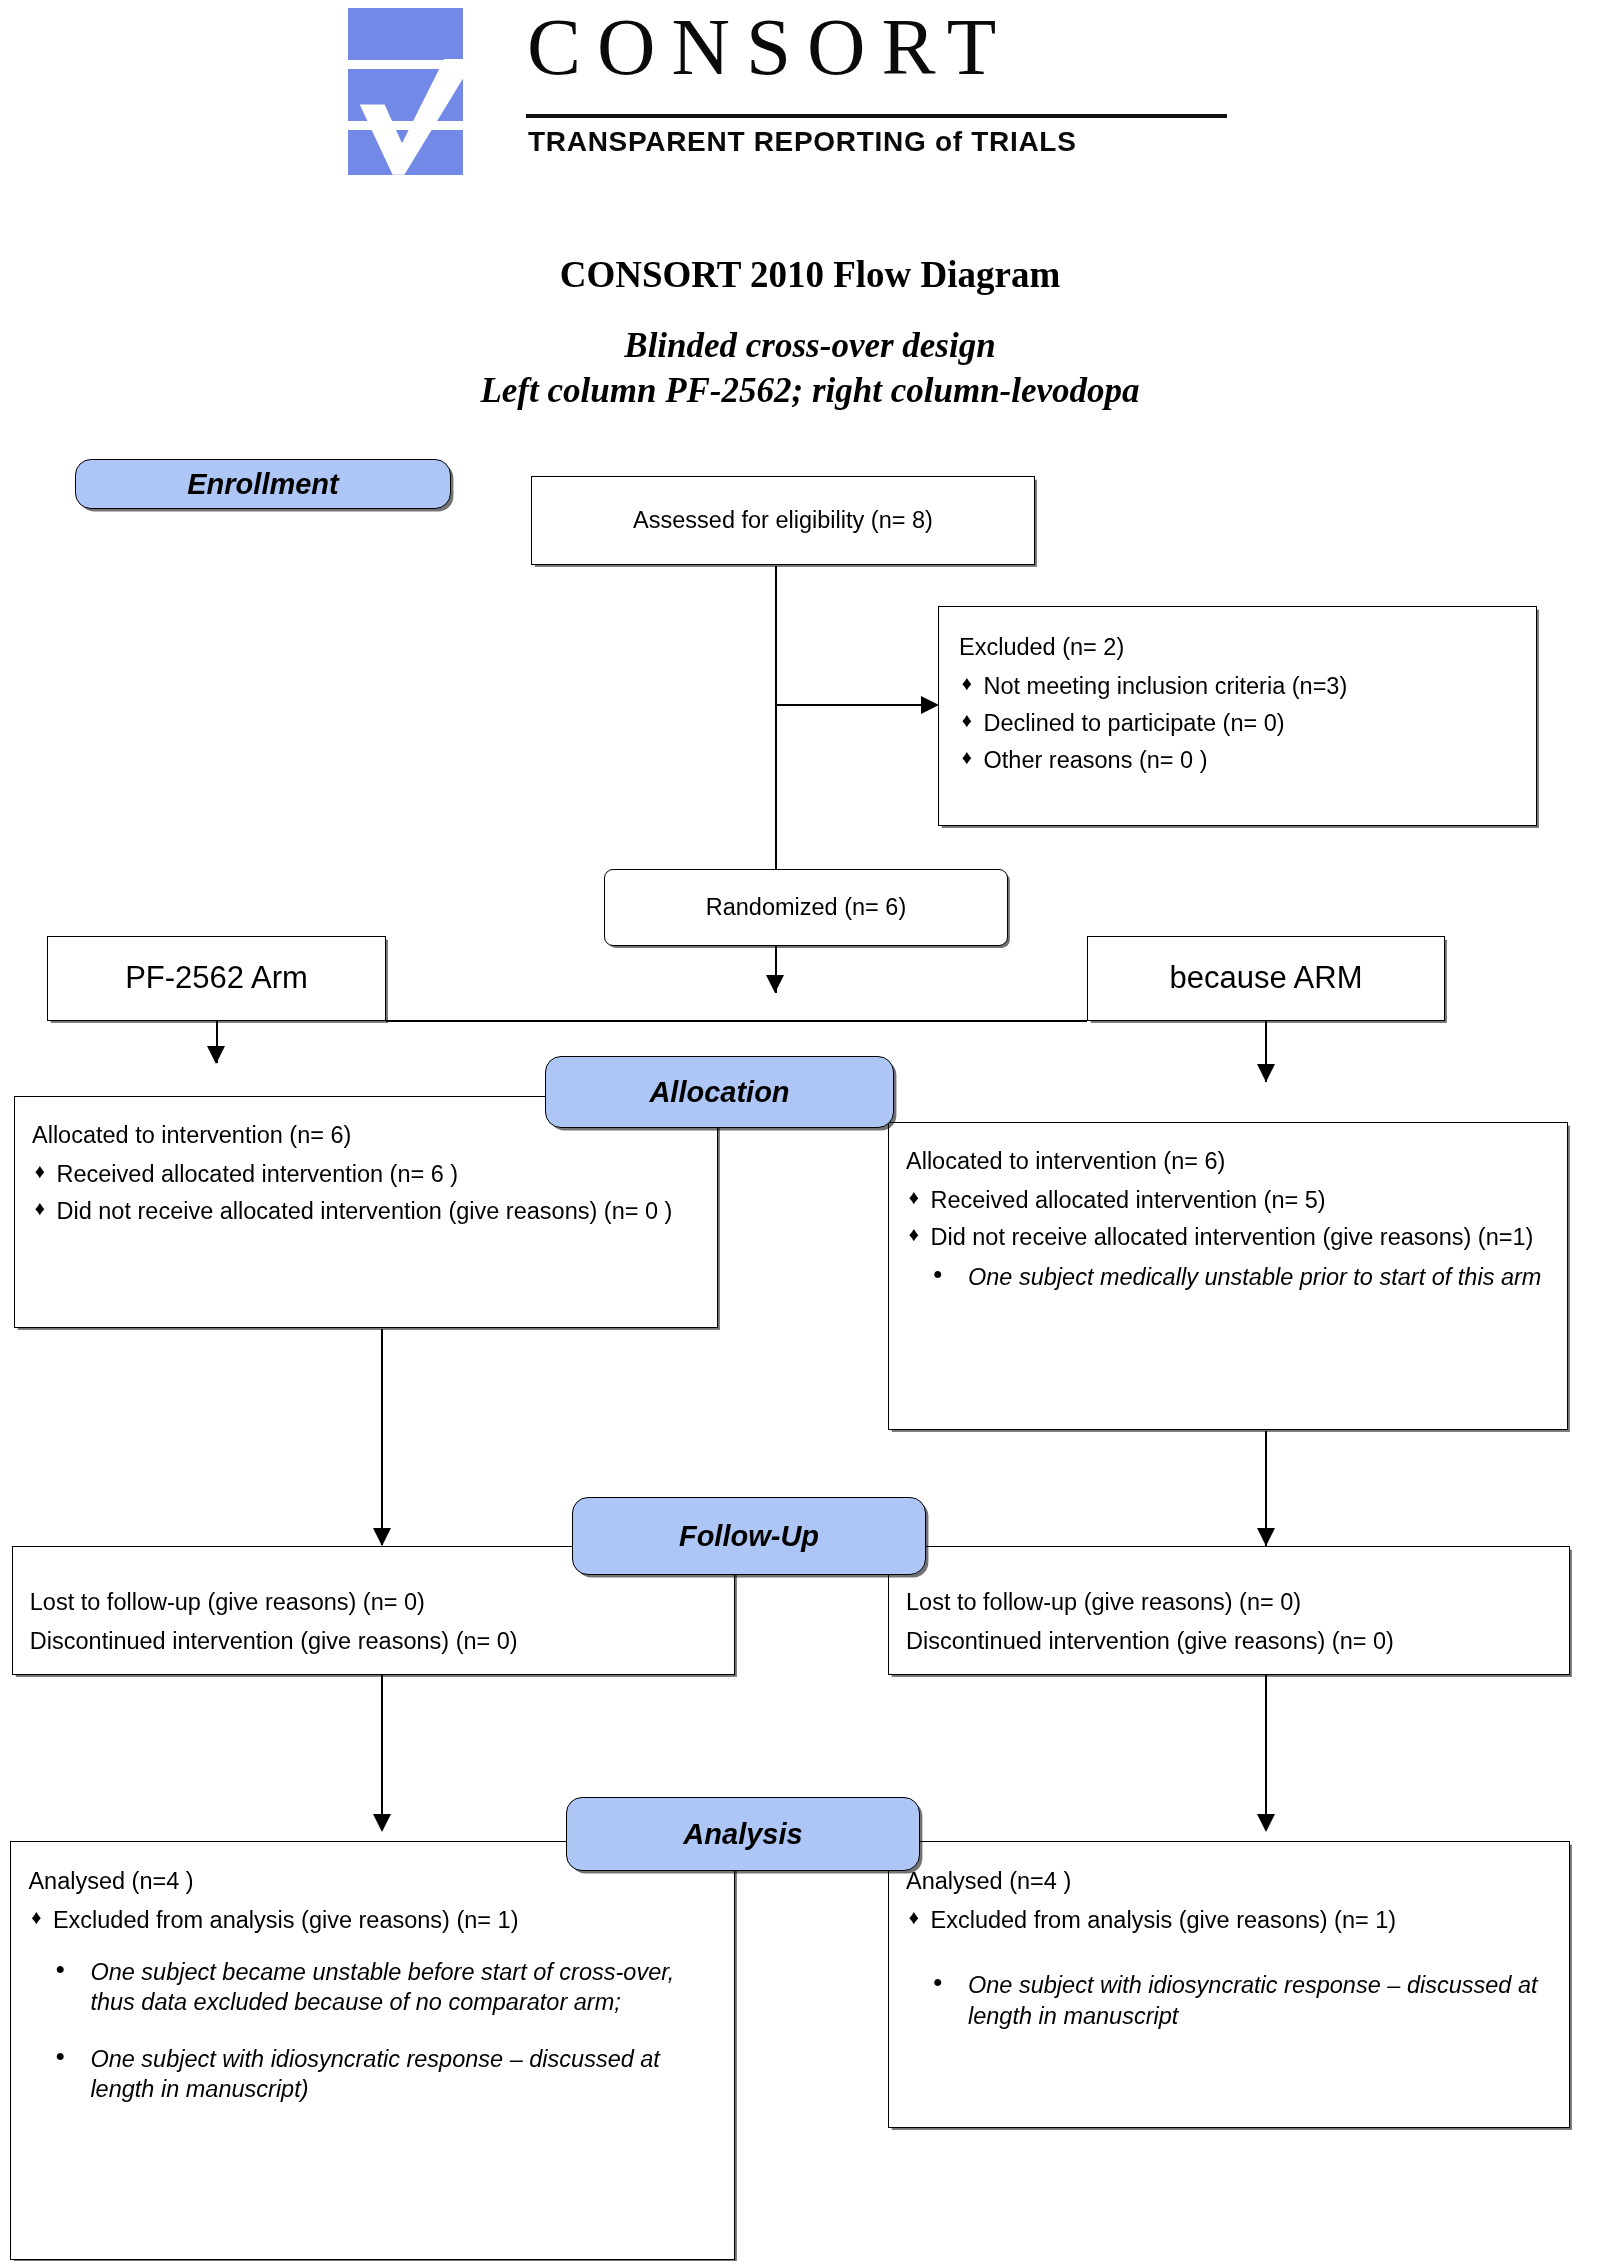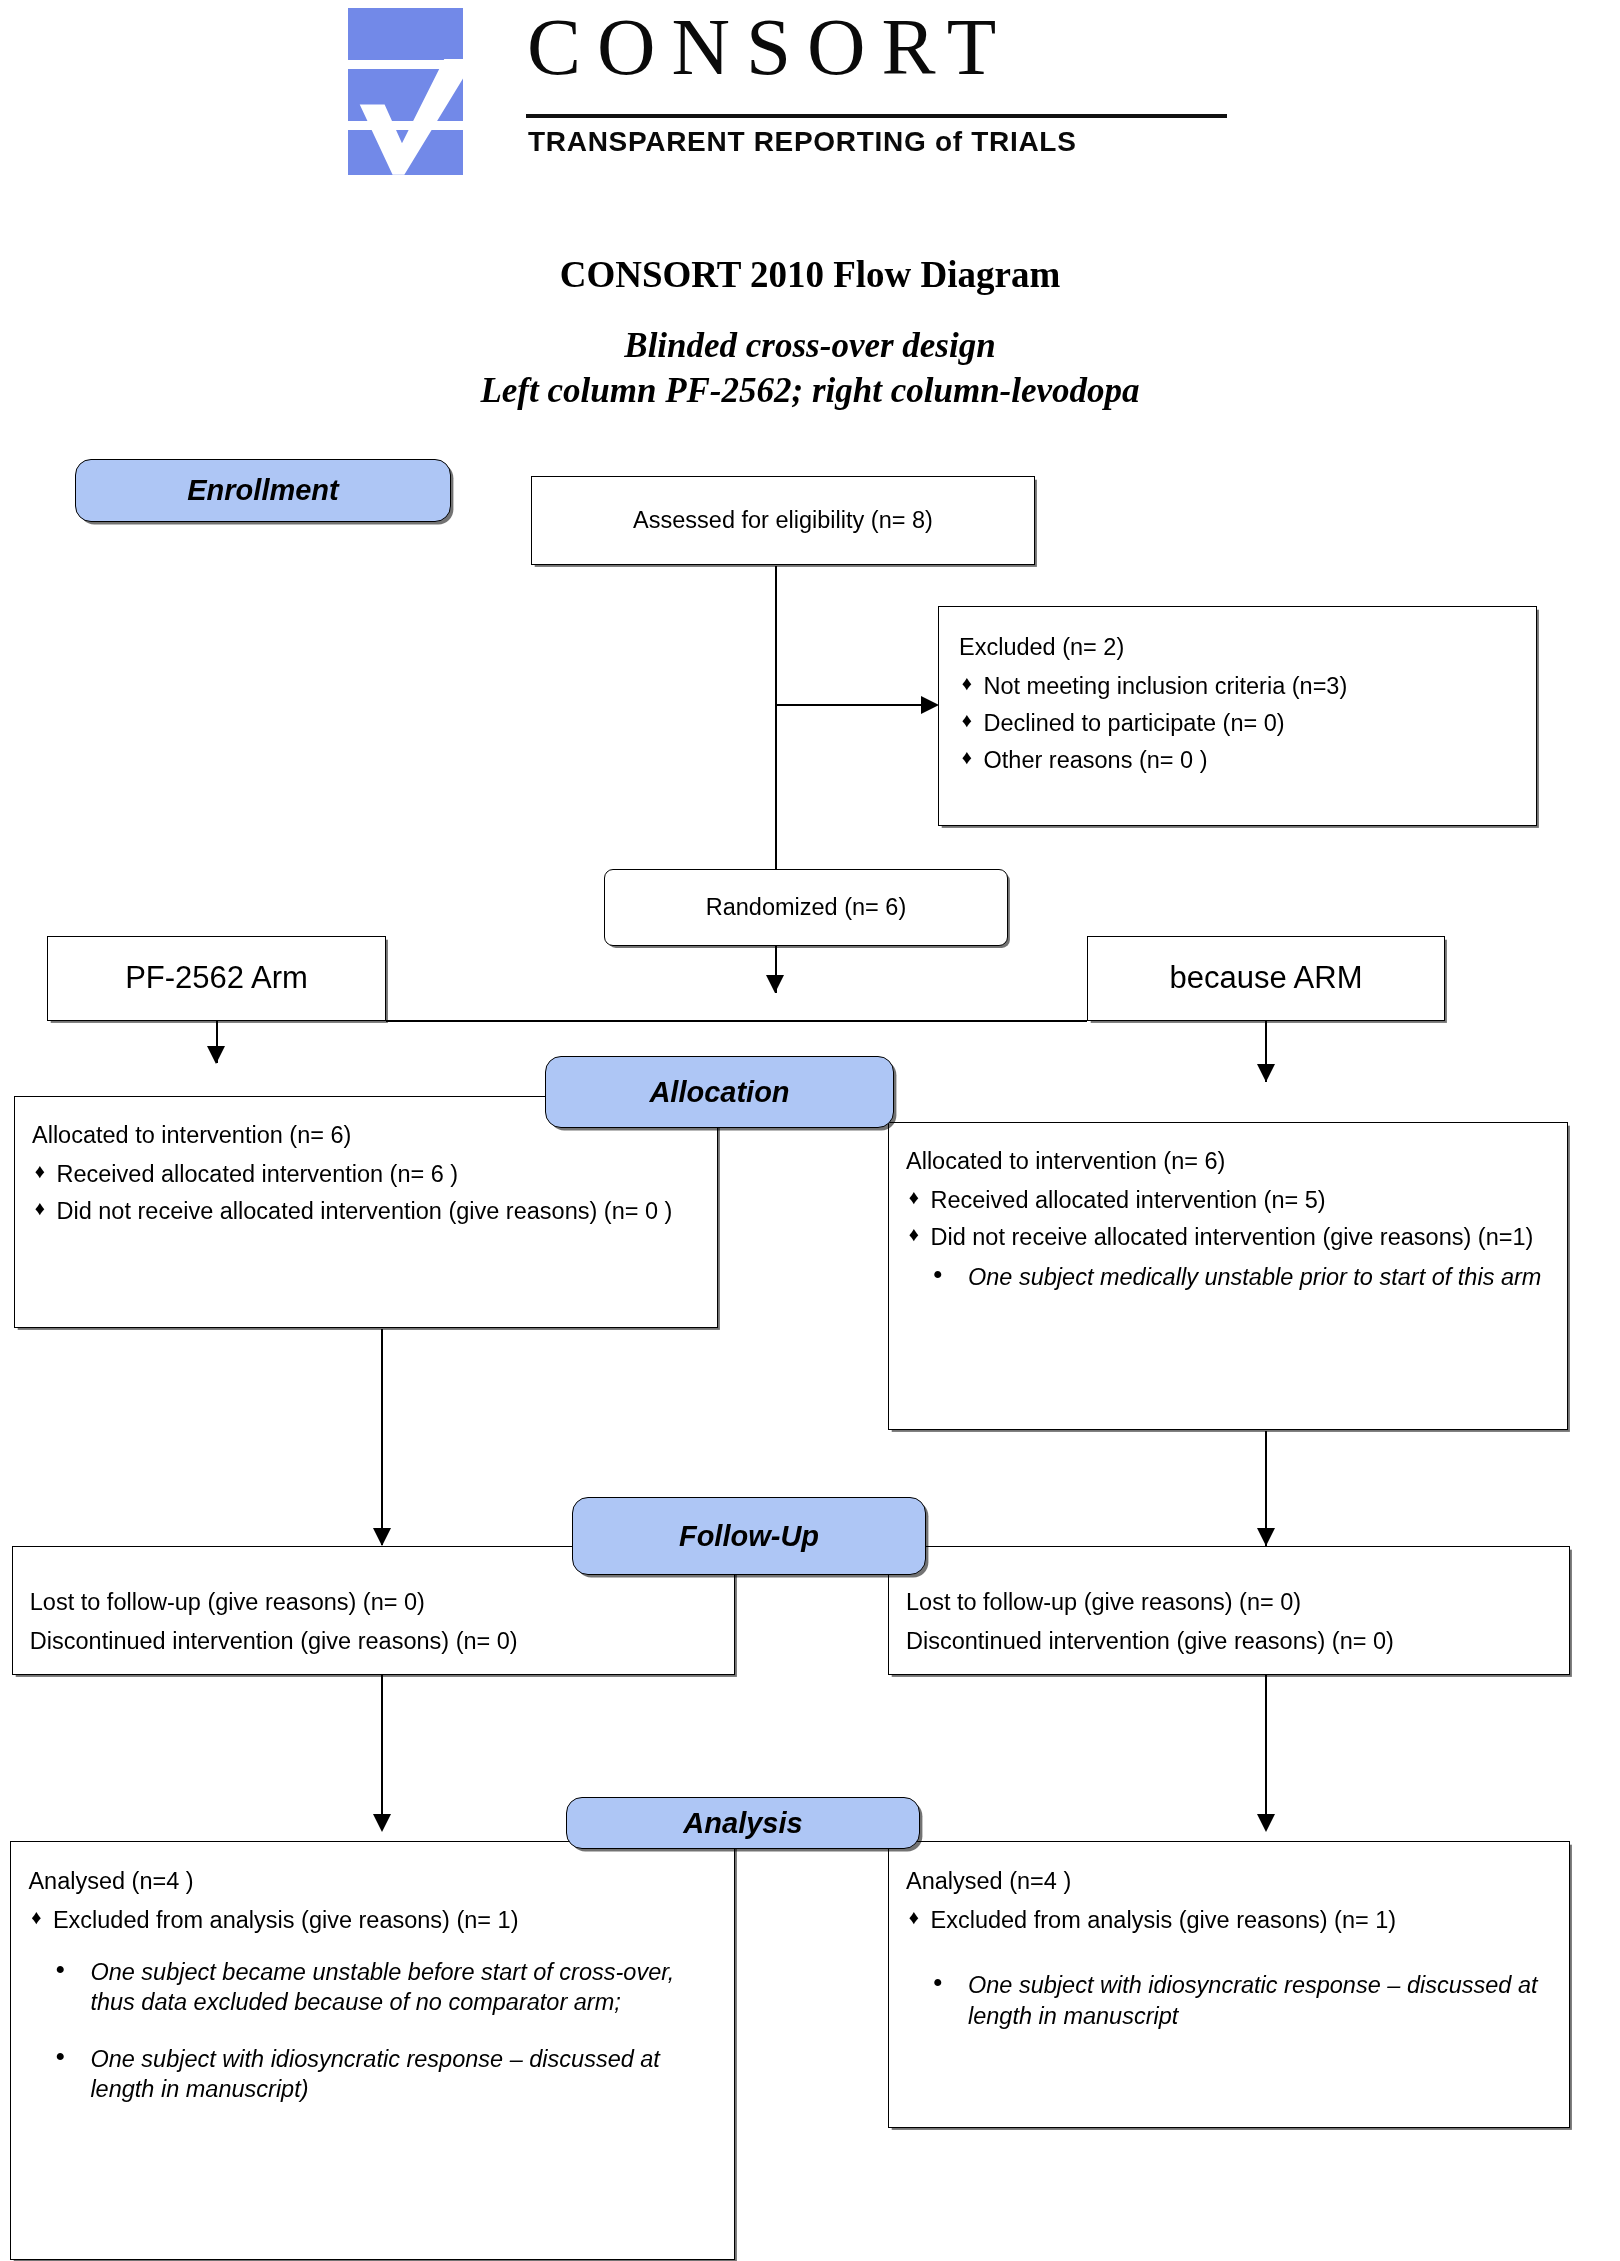--- a/index.html
+++ b/index.html
@@ -153,21 +153,21 @@
     <div class="logo-rule"></div>
     <div class="logo-sub">
       <span>TRANSPARENT REPORTING</span><span> </span><span class="lower">of</span><span> </span><span>TRIALS</span>
     </div>
   </div>
 
   <div class="doc-title" style="top:256px;">CONSORT 2010 Flow Diagram</div>
   <div class="doc-subtitle" style="top:325px;">Blinded cross-over design</div>
   <div class="doc-subtitle" style="top:370px;">Left column PF-2562; right column-levodopa</div>
 
-  <div class="pill" style="left:75px;top:459px;width:376px;height:63px;align-items:center;">
+  <div class="pill" style="left:75px;top:459px;width:376px;height:50px;align-items:center;">
     <span>Enrollment</span>
   </div>
 
   <div class="fbox" style="left:531px;top:476px;width:504px;height:89px;">
     <div class="center-line">
       <div class="bodytext">Assessed for eligibility (n= 8)</div>
     </div>
   </div>
 
   <div class="vline" style="left:775px;top:566px;height:303px;"></div>
@@ -265,21 +265,21 @@
       <div class="plainline">Discontinued intervention (give reasons) (n= 0)</div>
     </div>
   </div>
 
   <div class="vline" style="left:381px;top:1675px;height:155px;"></div>
   <div class="arrow-down" style="left:373px;top:1814px;"></div>
 
   <div class="vline" style="left:1265px;top:1675px;height:155px;"></div>
   <div class="arrow-down" style="left:1257px;top:1814px;"></div>
 
-  <div class="pill" style="left:566px;top:1797px;width:354px;height:52px;">
+  <div class="pill" style="left:566px;top:1797px;width:354px;height:74px;">
     <span>Analysis</span>
   </div>
 
   <div class="fbox" style="left:10.4px;top:1841px;width:725px;height:419px;">
     <div class="bodytext" style="padding:23.5px 13px 0 17px;">
       <div class="plainline">Analysed  (n=4  )</div>
       <ul class="dia">
         <li>Excluded from analysis (give reasons) (n= 1)</li>
       </ul>
       <ul class="dot" style="margin-top:21.6px;">

